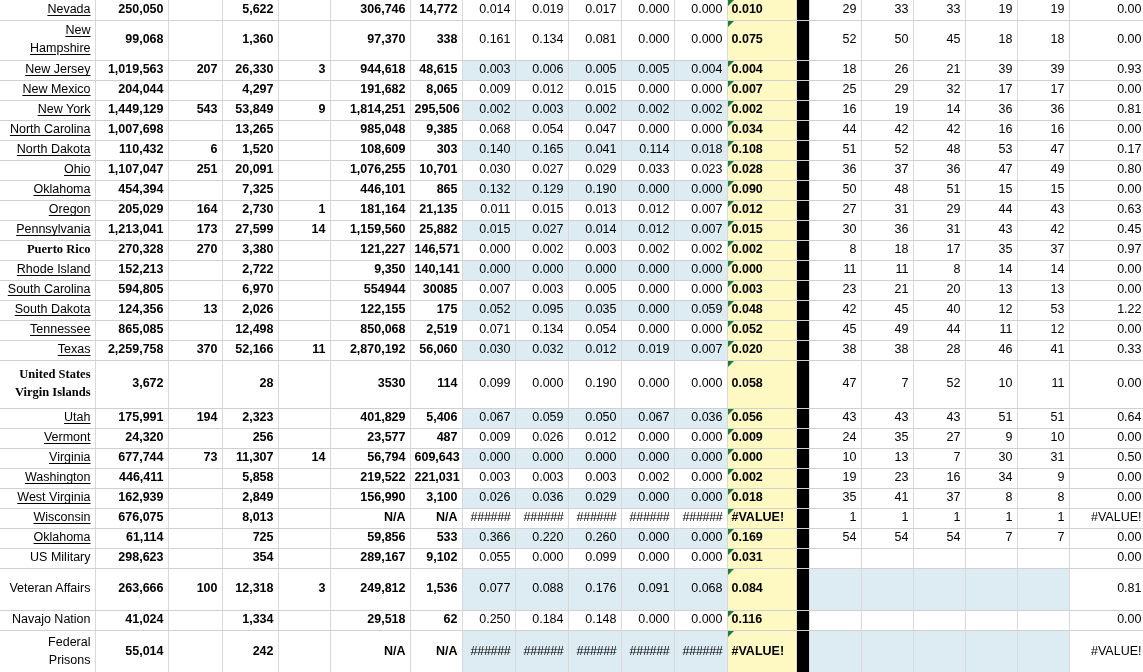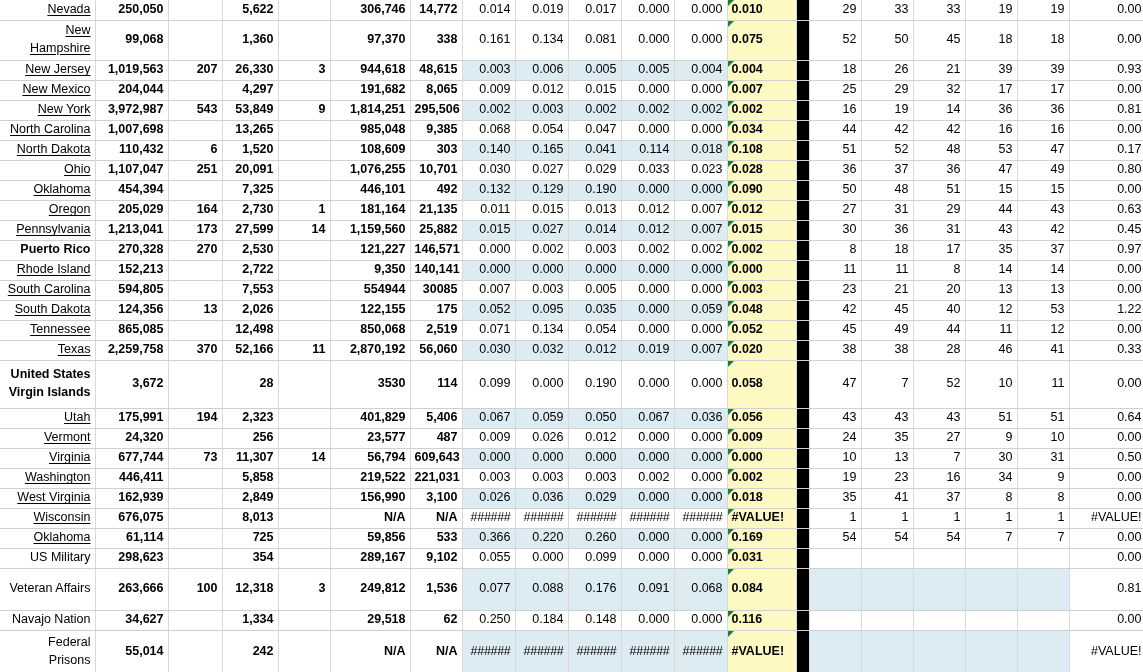--- a/index.html
+++ b/index.html
@@ -41,21 +41,21 @@
   
   .name{
     text-align:right;
     color:#000;
   }
   .name .lnk{
     text-decoration:underline;
     text-underline-offset:2px;
     color:#000;
   }
-  .name.bold{font-weight:bold;}
+  .name.bold{font-weight:bold;font-family:Liberation Serif, serif;}
   .num{
     text-align:right;
     font-weight:bold;
   }
   .dec{
     text-align:right;
     font-weight:normal;
     position:relative;
   }
   .dec.band{background:#dcecf2;}
@@ -201,21 +201,21 @@
         <td class="blackbar"></td>
         <td class="rnum">25</td>
         <td class="rnum">29</td>
         <td class="rnum">32</td>
         <td class="rnum">17</td>
         <td class="rnum">17</td>
         <td class="rlast">0.00</td>
       </tr>
       <tr style="height: 20px;">
         <td class="name"><span class="lnk">New York</span></td>
-        <td class="num">3,972,987</td>
+        <td class="num">1,449,129</td>
         <td class="num">543</td>
         <td class="num">53,849</td>
         <td class="num">9</td>
         <td class="num">1,814,251</td>
         <td class="num">295,506</td>
         <td class="dec band">0.002</td>
         <td class="dec band">0.003</td>
         <td class="dec band">0.002</td>
         <td class="dec band">0.002</td>
         <td class="dec band">0.002</td>
@@ -294,21 +294,21 @@
         <td class="rnum">49</td>
         <td class="rlast">0.80</td>
       </tr>
       <tr style="height: 20px;">
         <td class="name"><span class="lnk">Oklahoma</span></td>
         <td class="num">454,394</td>
         <td class="num"></td>
         <td class="num">7,325</td>
         <td class="num"></td>
         <td class="num">446,101</td>
-        <td class="num">492</td>
+        <td class="num">865</td>
         <td class="dec band">0.132</td>
         <td class="dec band">0.129</td>
         <td class="dec band">0.190</td>
         <td class="dec band">0.000</td>
         <td class="dec band">0.000</td>
         <td class="declast tri"><span>0.090</span></td>
         <td class="blackbar"></td>
         <td class="rnum">50</td>
         <td class="rnum">48</td>
         <td class="rnum">51</td>
@@ -357,21 +357,21 @@
         <td class="rnum">36</td>
         <td class="rnum">31</td>
         <td class="rnum">43</td>
         <td class="rnum">42</td>
         <td class="rlast">0.45</td>
       </tr>
       <tr style="height: 20px;">
         <td class="name bold"><span>Puerto Rico</span></td>
         <td class="num">270,328</td>
         <td class="num">270</td>
-        <td class="num">2,530</td>
+        <td class="num">3,380</td>
         <td class="num"></td>
         <td class="num">121,227</td>
         <td class="num">146,571</td>
         <td class="dec">0.000</td>
         <td class="dec">0.002</td>
         <td class="dec">0.003</td>
         <td class="dec">0.002</td>
         <td class="dec">0.002</td>
         <td class="declast tri"><span>0.002</span></td>
         <td class="blackbar"></td>
@@ -401,21 +401,21 @@
         <td class="rnum">11</td>
         <td class="rnum">8</td>
         <td class="rnum">14</td>
         <td class="rnum">14</td>
         <td class="rlast">0.00</td>
       </tr>
       <tr style="height: 20px;">
         <td class="name"><span class="lnk">South Carolina</span></td>
         <td class="num">594,805</td>
         <td class="num"></td>
-        <td class="num">7,553</td>
+        <td class="num">6,970</td>
         <td class="num"></td>
         <td class="num">554944</td>
         <td class="num">30085</td>
         <td class="dec">0.007</td>
         <td class="dec">0.003</td>
         <td class="dec">0.005</td>
         <td class="dec">0.000</td>
         <td class="dec">0.000</td>
         <td class="declast tri"><span>0.003</span></td>
         <td class="blackbar"></td>
@@ -707,21 +707,21 @@
         <td class="blackbar"></td>
         <td class="rnum band"></td>
         <td class="rnum band"></td>
         <td class="rnum band"></td>
         <td class="rnum band"></td>
         <td class="rnum band"></td>
         <td class="rlast">0.81</td>
       </tr>
       <tr style="height: 20px;">
         <td class="name"><span>Navajo Nation</span></td>
-        <td class="num">34,627</td>
+        <td class="num">41,024</td>
         <td class="num"></td>
         <td class="num">1,334</td>
         <td class="num"></td>
         <td class="num">29,518</td>
         <td class="num">62</td>
         <td class="dec">0.250</td>
         <td class="dec">0.184</td>
         <td class="dec">0.148</td>
         <td class="dec">0.000</td>
         <td class="dec">0.000</td>

